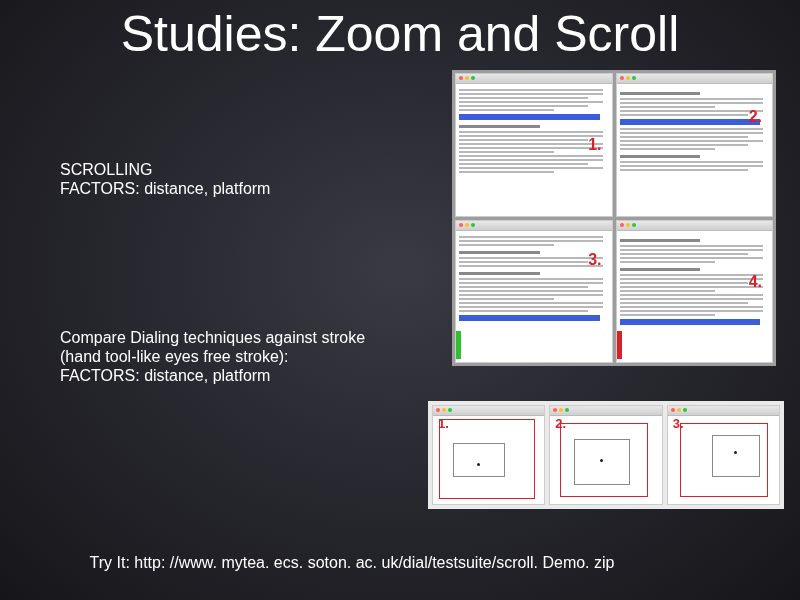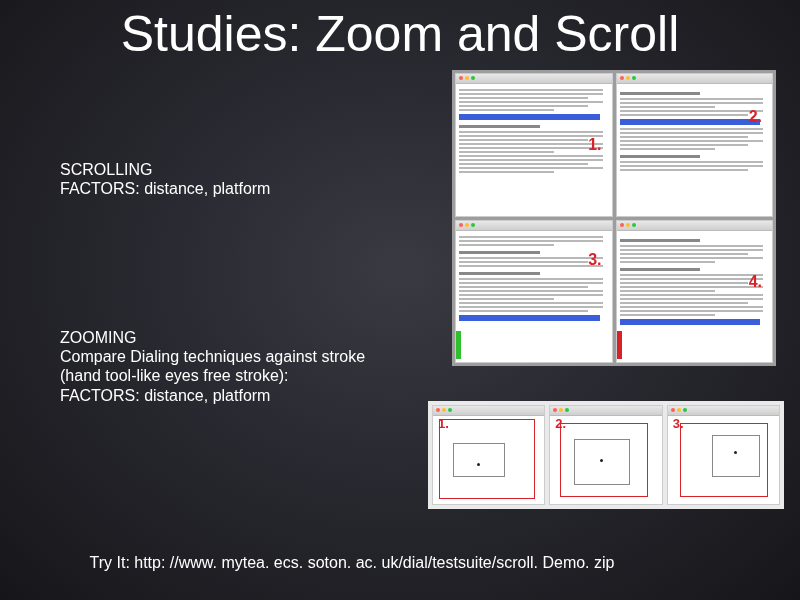--- a/index.html
+++ b/index.html
@@ -202,21 +202,20 @@
 <div class="slide">
 
   <div class="title">Studies: Zoom and Scroll</div>
 
   <div class="block scrolling">
     <div>SCROLLING</div>
     <div>FACTORS: distance, platform</div>
   </div>
 
   <div class="block zooming">
-    <div>ZOOMING</div>
     <div>Compare Dialing techniques against stroke (hand tool-like eyes free stroke):</div>
     <div>FACTORS: distance, platform</div>
   </div>
 
   <div class="thumb-grid">
 
     <div class="doc-thumb">
       <div class="titlebar"></div>
       <div class="body">
         <div class="txtline long"></div>

